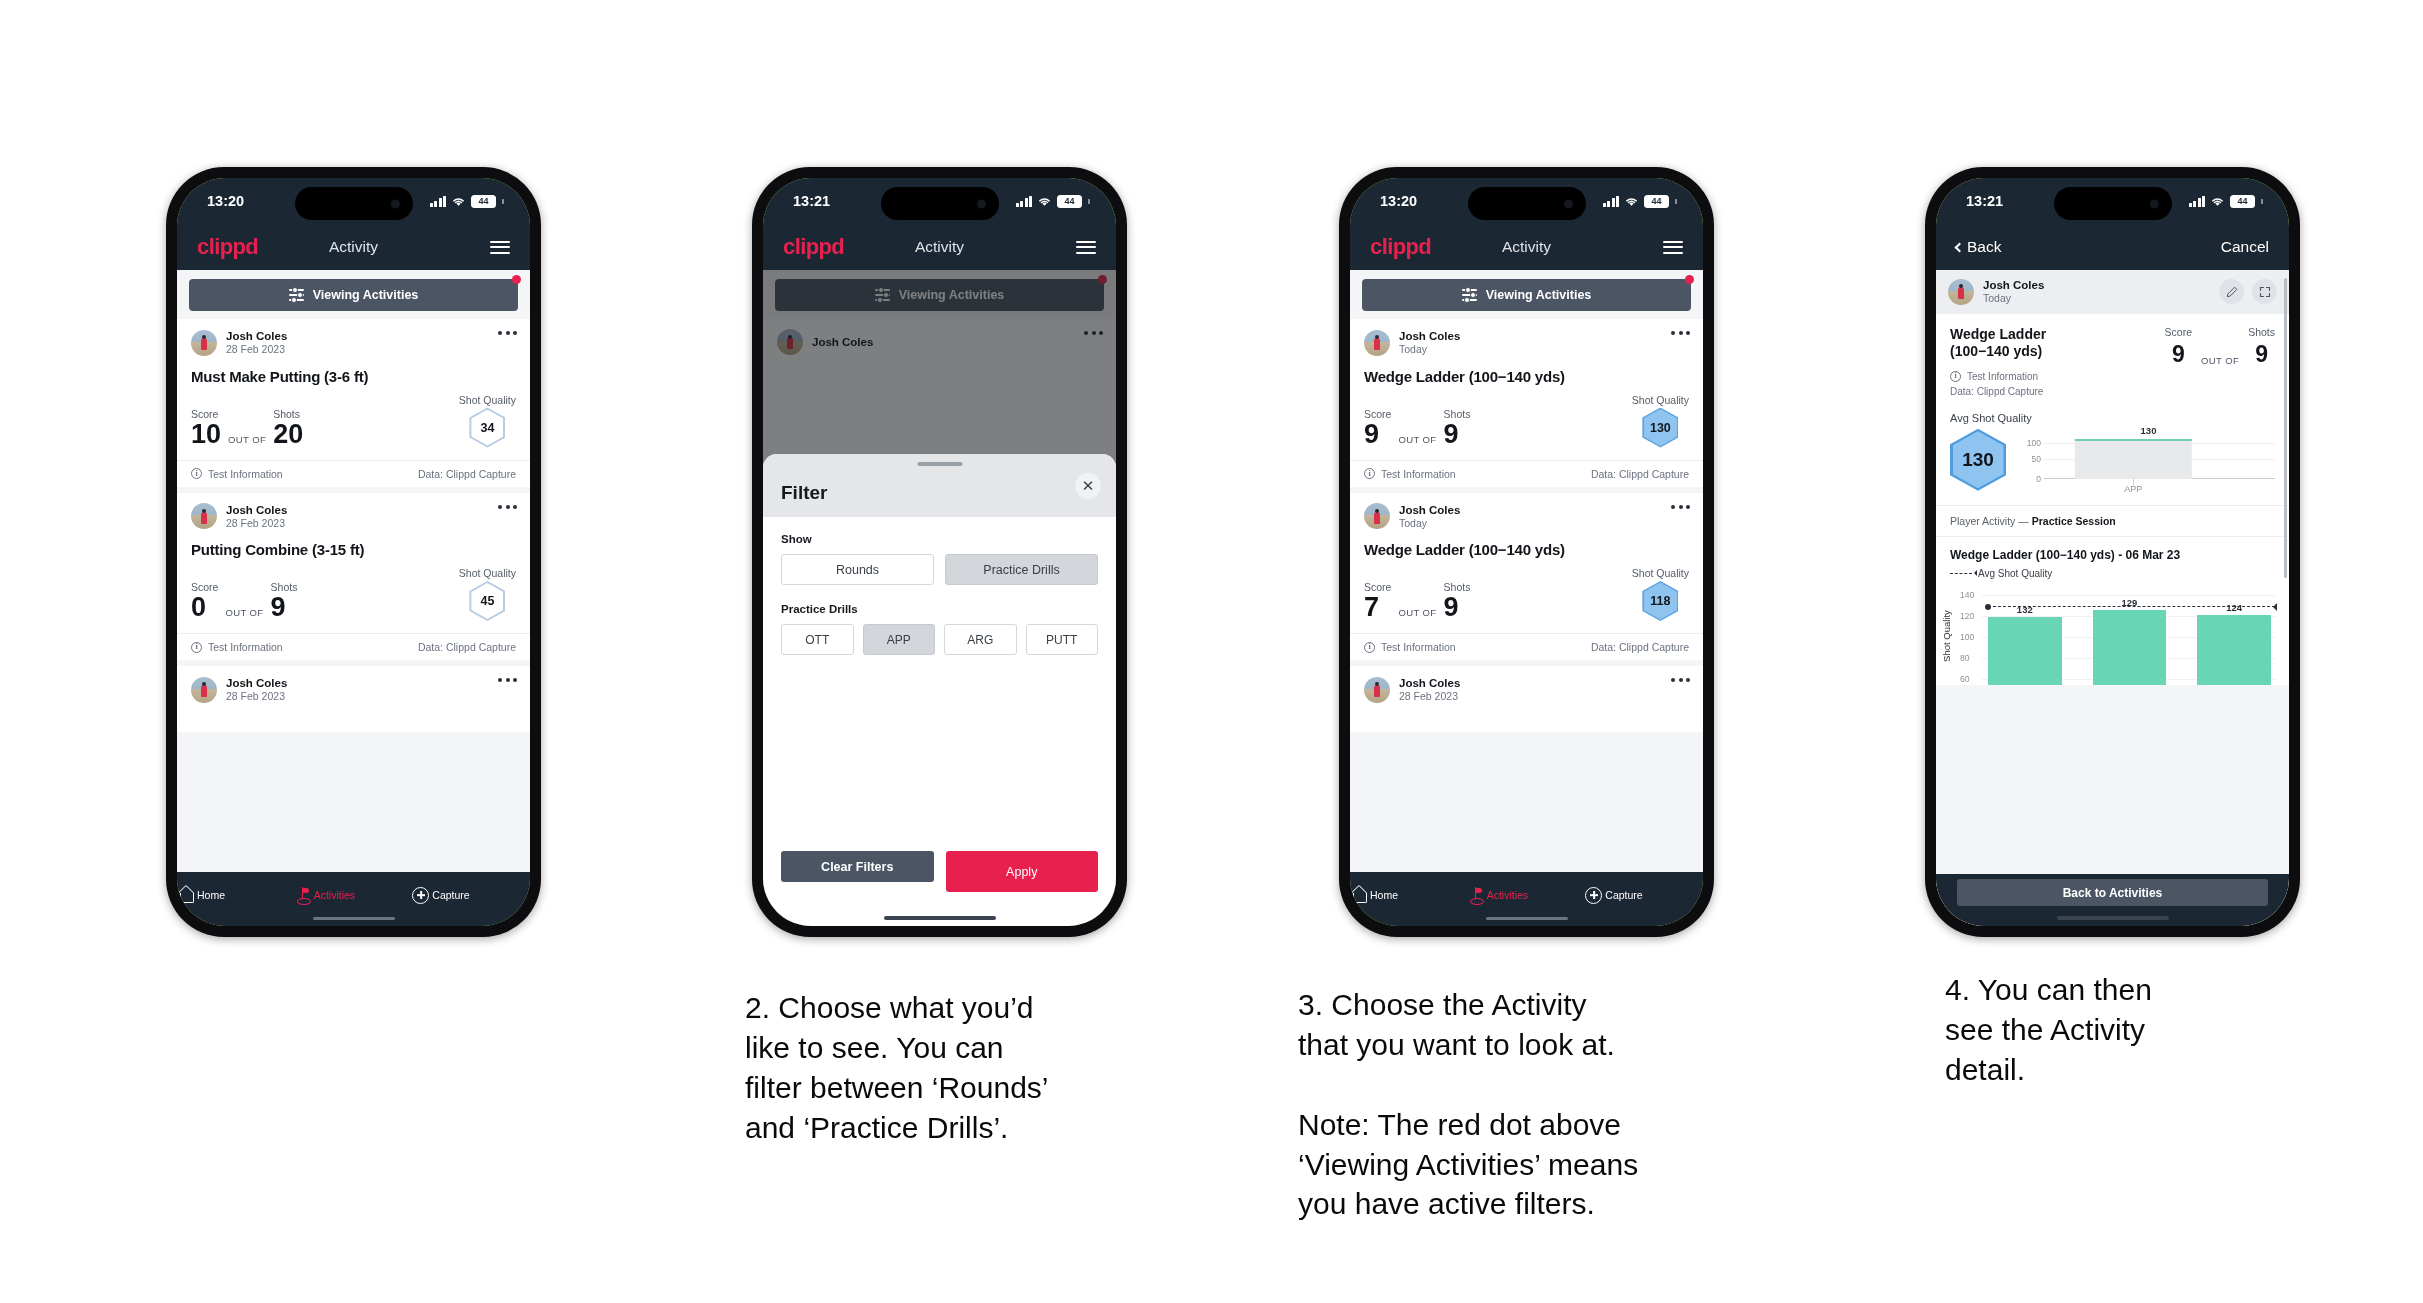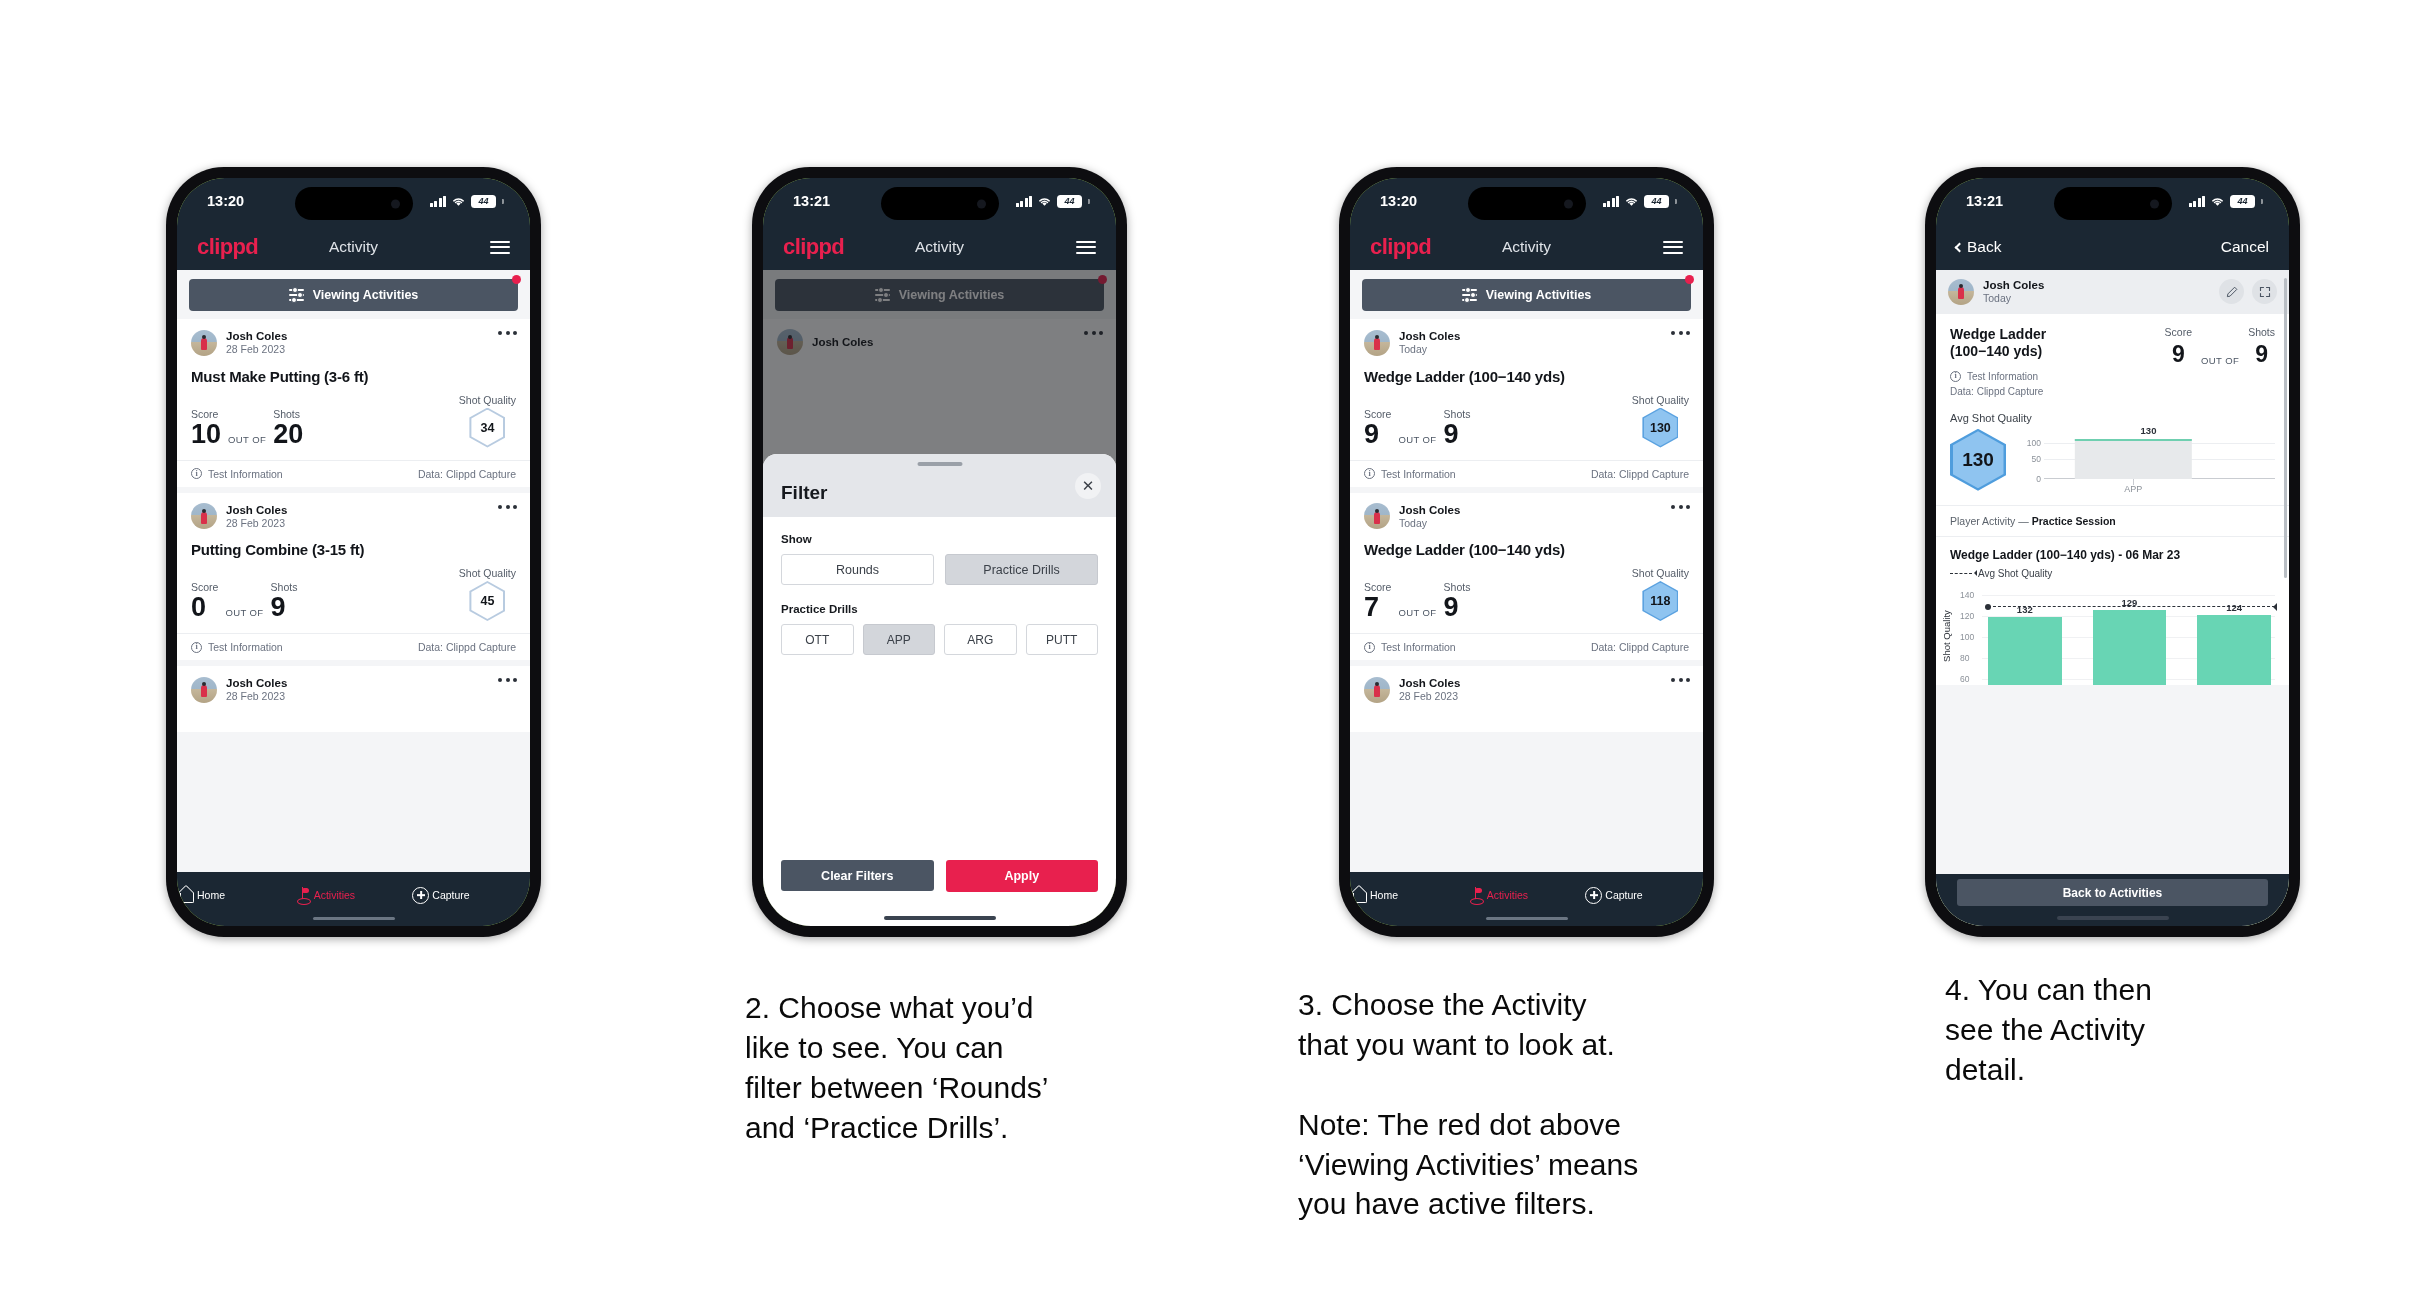--- a/index.html
+++ b/index.html
@@ -40,21 +40,21 @@
 
   
   .statusbar {
     height: 46px; flex: 0 0 46px;
     background: #1b2733;
     display: flex; align-items: center; justify-content: space-between;
     padding: 0 26px 0 30px;
     color: #fff; font-size: 14.5px; font-weight: bold;
     position: relative; z-index: 20;
   }
-  .sb-right { display: flex; align-items: center; gap: 5px; font-style: italic; }
+  .sb-right { display: flex; align-items: center; gap: 5px; }
   .bars { display: flex; align-items: flex-end; gap: 1.5px; height: 11px; }
   .bars i { display: block; width: 3px; background: #fff; border-radius: .5px; }
   .bars i:nth-child(1){height:4px}.bars i:nth-child(2){height:6px}
   .bars i:nth-child(3){height:8.5px}.bars i:nth-child(4){height:11px}
   .wifi { width: 15px; height: 11px; position: relative; }
   .batt {
     display:flex; align-items:center; justify-content:center;
     min-width: 25px; height: 13px; border-radius: 3.5px;
     background:#fff; color:#1b2733; font-size:9px; font-weight:bold;
     padding: 0 3px;
@@ -167,21 +167,21 @@
   .grp-lab{font-size:11.5px;font-weight:bold;color:#16191e;margin-bottom:9px;}
   .seg2{display:flex;gap:11px;margin-bottom:18px;}
   .segbtn{flex:1;height:31px;border:1px solid #d4d7dc;border-radius:3px;background:#fff;color:#3b4149;
           font-size:12.5px;display:flex;align-items:center;justify-content:center;}
   .segbtn.on{background:#d3d6db;border-color:#c6c9cf;}
   .seg4{display:flex;gap:9px;}
   .seg4 .segbtn{font-size:12px;}
   .sheet-foot{display:flex;gap:12px;padding:0 18px 34px;}
   .btn-clear{flex:1;height:31px;background:#4b5563;color:#fff;font-size:12.5px;font-weight:bold;
             display:flex;align-items:center;justify-content:center;border-radius:3px;}
-  .btn-apply{flex:1;height:32px;background:#e8204e;color:#fff;font-size:12.5px;font-weight:bold;
+  .btn-apply{flex:1;height:41px;background:#e8204e;color:#fff;font-size:12.5px;font-weight:normal;
             display:flex;align-items:center;justify-content:center;border-radius:3px;}
 
   
   .det-head{background:#eceef1;display:flex;align-items:center;padding:8px 12px;position:relative;}
   .det-actions{margin-left:auto;display:flex;gap:8px;}
   .circbtn{width:25px;height:25px;border-radius:50%;background:#dfe2e6;display:flex;align-items:center;justify-content:center;
     color:#4b5563;font-size:11px;}
   .det-card{background:#fff;padding:12px 14px 14px;}
   .det-top{display:flex;align-items:flex-start;}
   .det-title{font-size:14px;font-weight:bold;color:#12151a;line-height:1.22;max-width:120px;}

